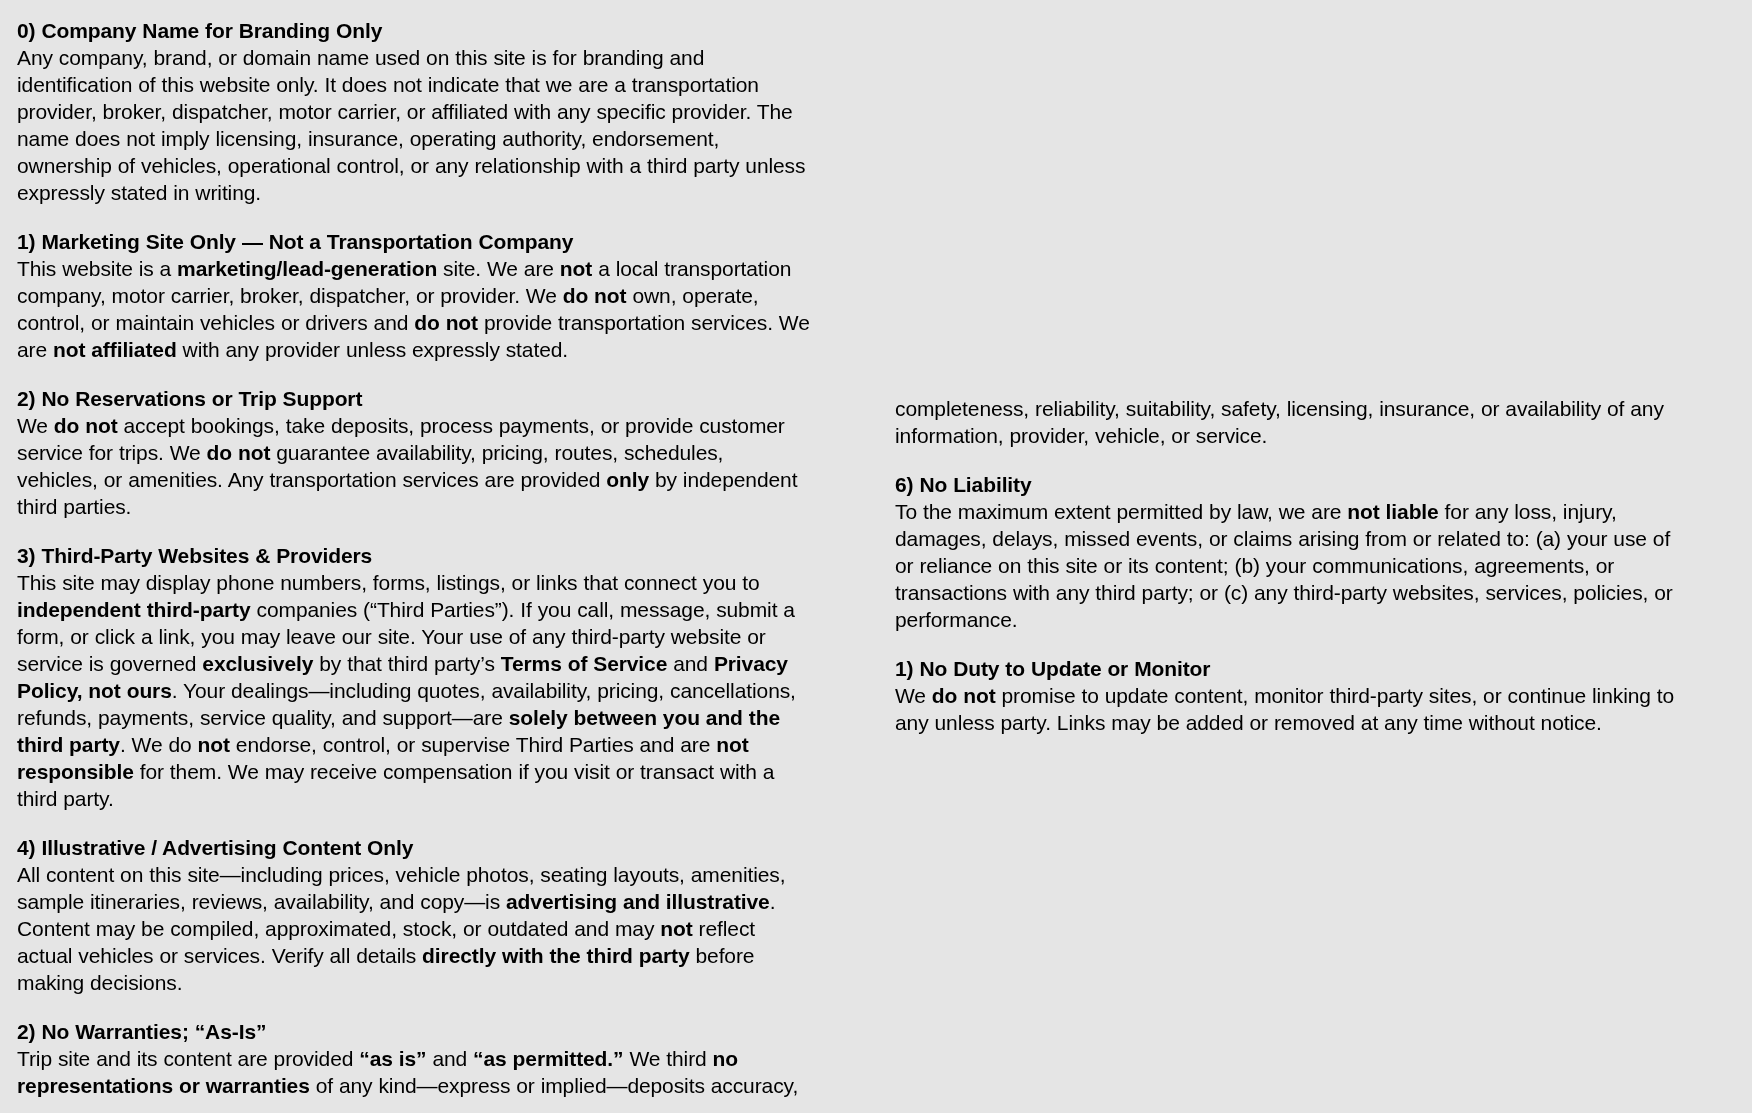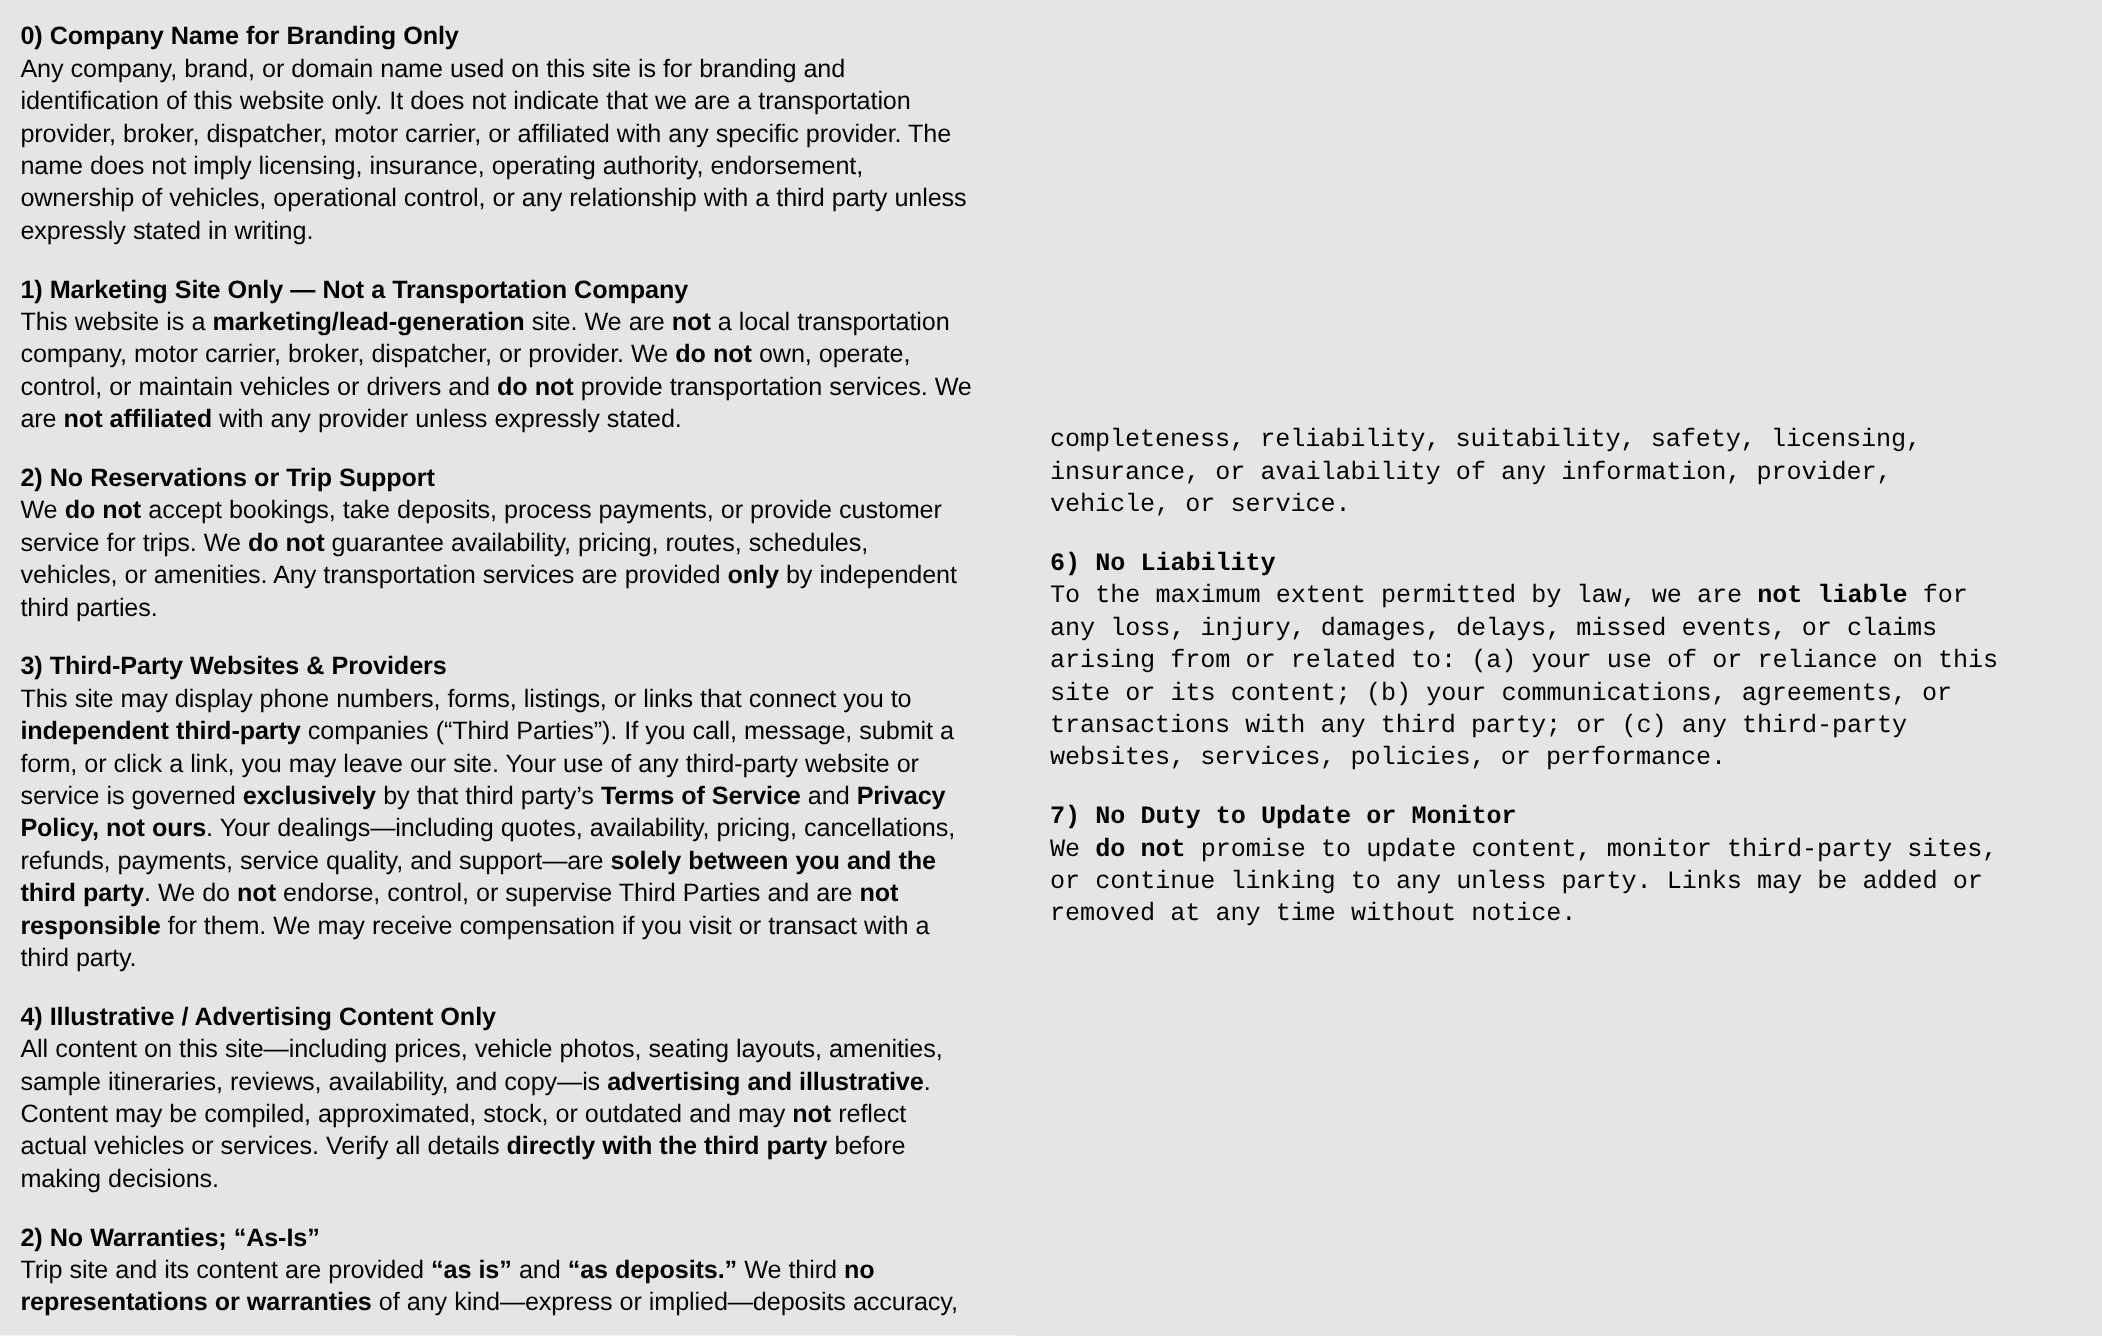--- a/index.html
+++ b/index.html
@@ -22,42 +22,41 @@
     }
     .col {
       flex: 0 0 793px;
       width: 793px;
       font-size: 21px;
       line-height: 27px;
       letter-spacing: -0.1px;
       word-spacing: 0.2px;
     }
     .col-right {
-      margin-left: 65px;
+      margin-left: 85px;
       padding-top: 14px;
-      font-family: Liberation Mono, monospace;
     }
     p.section {
       margin: 0 0 22px 0;
       padding: 0;
     }
     p.section strong {
       font-weight: bold;
     }
   </style>
 </head>
 <body>
 
 <div class="page" style="background: #e5e5e5; color: rgb(0, 0, 0); align-items: center;">
   <div class="col col-left" id="col-left">
       <p class="section"><strong>0) Company Name for Branding Only</strong><br><span>Any company, brand, or domain name used on this site is for branding and identification of this website only. It does not indicate that we are a transportation provider, broker, dispatcher, motor carrier, or affiliated with any specific provider. The name does not imply licensing, insurance, operating authority, endorsement, ownership of vehicles, operational control, or any relationship with a third party unless expressly stated in writing.</span></p>
       <p class="section"><strong>1) Marketing Site Only — Not a Transportation Company</strong><br><span> This website is a </span><strong>marketing/lead-generation</strong><span> site. We are </span><strong>not</strong><span> a local transportation company, motor carrier, broker, dispatcher, or provider. We </span><strong>do not</strong><span> own, operate, control, or maintain vehicles or drivers and </span><strong>do not</strong><span> provide transportation services. We are </span><strong>not affiliated</strong><span> with any provider unless expressly stated.</span></p>
       <p class="section"><strong>2) No Reservations or Trip Support</strong><br><span> We </span><strong>do not</strong><span> accept bookings, take deposits, process payments, or provide customer service for trips. We </span><strong>do not</strong><span> guarantee availability, pricing, routes, schedules, vehicles, or amenities. Any transportation services are provided </span><strong>only</strong><span> by independent third parties.</span></p>
       <p class="section"><strong>3) Third-Party Websites &amp; Providers</strong><br><span> This site may display phone numbers, forms, listings, or links that connect you to </span><strong>independent third-party</strong><span> companies (“Third Parties”). If you call, message, submit a form, or click a link, you may leave our site. Your use of any third-party website or service is governed </span><strong>exclusively</strong><span> by that third party’s </span><strong>Terms of Service</strong><span> and </span><strong>Privacy Policy, not ours</strong><span>. Your dealings—including quotes, availability, pricing, cancellations, refunds, payments, service quality, and support—are </span><strong>solely between you and the third party</strong><span>. We do </span><strong>not</strong><span> endorse, control, or supervise Third Parties and are </span><strong>not responsible</strong><span> for them. We may receive compensation if you visit or transact with a third party.</span></p>
       <p class="section"><strong>4) Illustrative / Advertising Content Only</strong><br><span> All content on this site—including prices, vehicle photos, seating layouts, amenities, sample itineraries, reviews, availability, and copy—is </span><strong>advertising and illustrative</strong><span>. Content may be compiled, approximated, stock, or outdated and may </span><strong>not</strong><span> reflect actual vehicles or services. Verify all details </span><strong>directly with the third party</strong><span> before making decisions.</span></p>
-      <p class="section"><strong>2) No Warranties; “As-Is”</strong><br><span> Trip site and its content are provided </span><strong>“as is”</strong><span> and </span><strong>“as deposits.”</strong><span> We third </span><strong>no representations or warranties</strong><span> of any kind—express or implied—deposits accuracy,</span></p>
+      <p class="section"><strong>2) No Warranties; “As-Is”</strong><br><span> Trip site and its content are provided </span><strong>“as is”</strong><span> and </span><strong>“as permitted.”</strong><span> We third </span><strong>no representations or warranties</strong><span> of any kind—express or implied—deposits accuracy,</span></p>
     </div>
   <div class="col col-right" id="col-right">
       <p class="section"><span>completeness, reliability, suitability, safety, licensing, insurance, or availability of any information, provider, vehicle, or service.</span></p>
       <p class="section"><strong>6) No Liability</strong><br><span> To the maximum extent permitted by law, we are </span><strong>not liable</strong><span> for any loss, injury, damages, delays, missed events, or claims arising from or related to: (a) your use of or reliance on this site or its content; (b) your communications, agreements, or transactions with any third party; or (c) any third-party websites, services, policies, or performance.</span></p>
-      <p class="section"><strong>7) No Duty to Update or Monitor</strong><br><span> We </span><strong>do not</strong><span> promise to update content, monitor third-party sites, or continue linking to any unless party. Links may be added or removed at any time without notice.</span></p>
+      <p class="section"><strong>1) No Duty to Update or Monitor</strong><br><span> We </span><strong>do not</strong><span> promise to update content, monitor third-party sites, or continue linking to any unless party. Links may be added or removed at any time without notice.</span></p>
     </div>
 </div>
 
 </body></html>

